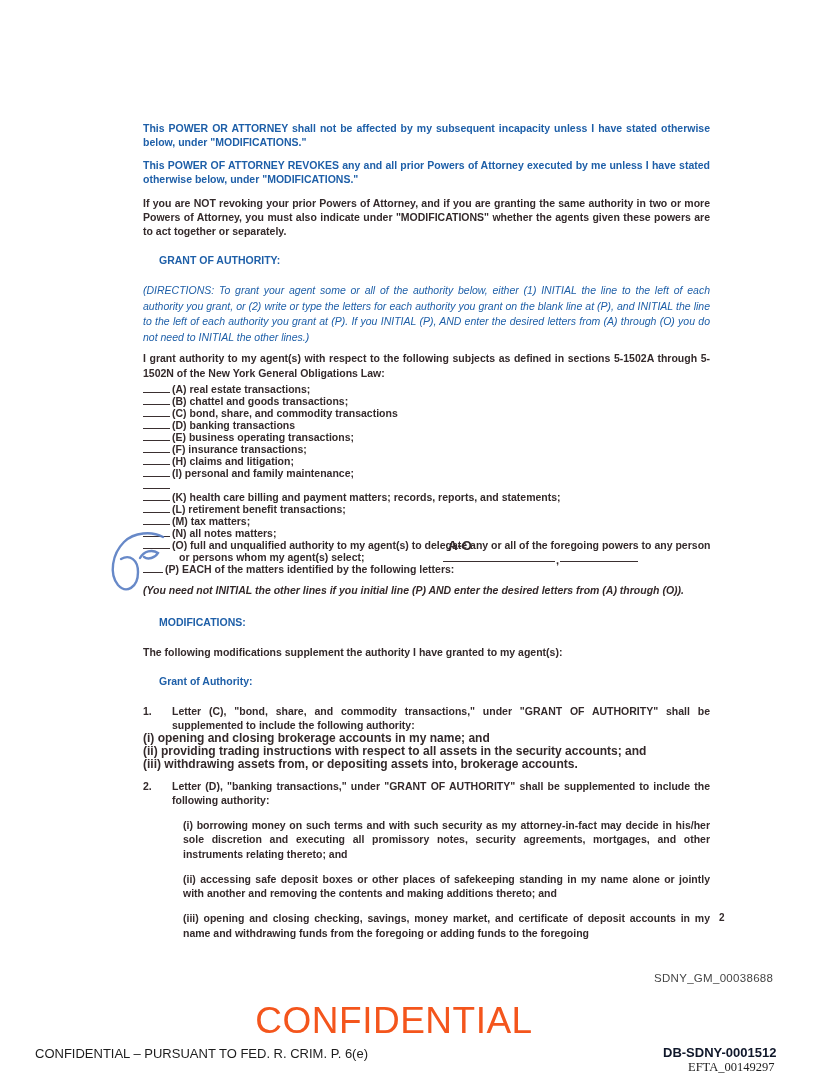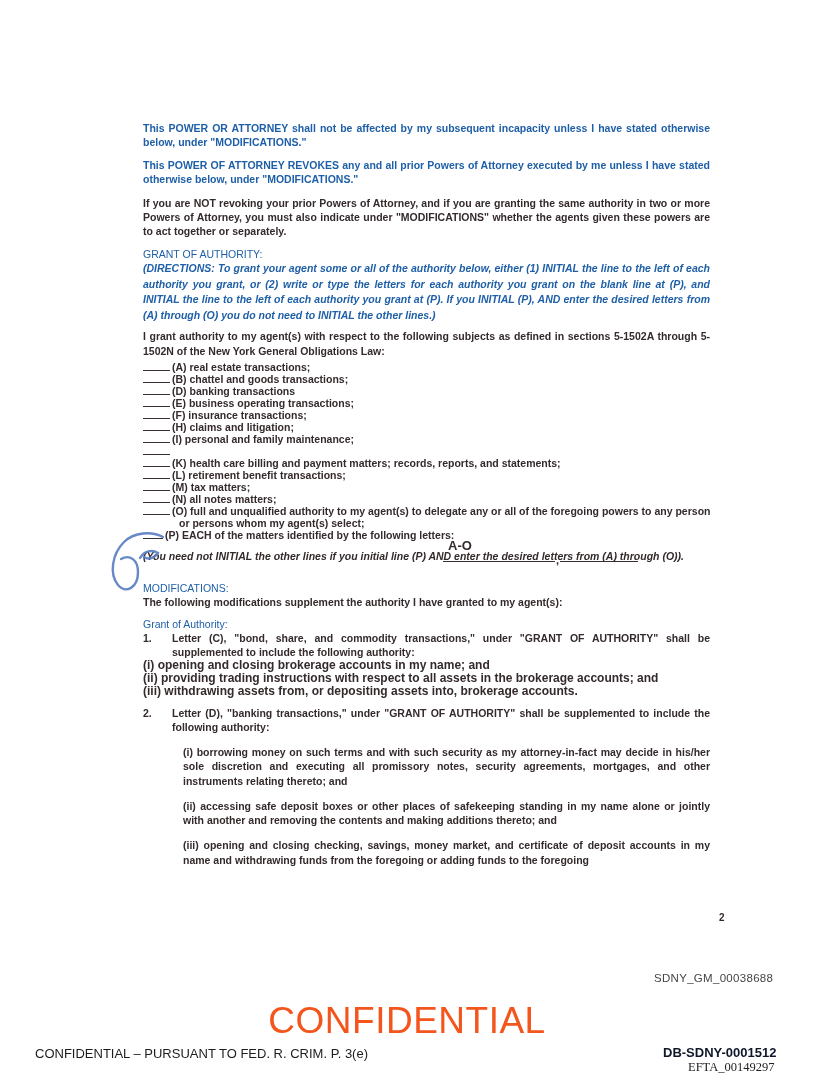--- a/index.html
+++ b/index.html
@@ -7,22 +7,22 @@
     position:relative;width:816px;height:1073px;background:#ffffff;overflow:hidden;
     font-family:"Liberation Sans","DejaVu Sans",sans-serif;
     color:#342a2b;
   }
   .content{position:absolute;left:143px;top:121px;width:567px;}
   .para{font-size:10.5px;line-height:14px;font-weight:600;text-align:justify;margin:0;}
   .blue{color:#1e5fa8;}
   .mb9{margin-bottom:9px;}.mb10{margin-bottom:10px;}.mb7{margin-bottom:7px;}
   .mb6{margin-bottom:6px;}.mb8{margin-bottom:8px;}
   .mb14{margin-bottom:14px;}.mb2{margin-bottom:2px;}
-  .heading{font-size:10.5px;line-height:13px;font-weight:400;color:#1e5fa8;margin:0;}
-  .directions{font-style:italic;line-height:15.5px;font-weight:700;color:#1e5fa8;}
+  .heading{font-size:10.5px;line-height:13px;font-weight:700;color:#1e5fa8;margin:16px;}
+  .directions{font-style:italic;line-height:15.5px;font-weight:400;color:#1e5fa8;}
   .intro{line-height:15px;}
   .auth-list{margin:0 0 0 0;}
   .auth-row{font-size:10.5px;line-height:12px;font-weight:600;white-space:nowrap;}
   .blank{display:inline-block;width:27px;border-bottom:1.4px solid #3a2f30;height:9px;margin-right:2px;}
   .blank-short{width:20px;}
   .o-line2{padding-left:36px;}
   .note{font-size:10.5px;line-height:13px;font-weight:600;font-style:italic;margin:0;}
   .num-item{display:flex;margin:0;}
   .num{width:29px;flex:none;font-size:10.5px;line-height:14px;font-weight:600;}
   .num-text{flex:1;font-size:10.5px;line-height:14px;font-weight:600;text-align:justify;}
@@ -30,21 +30,21 @@
   .subpara{margin-left:40px;font-size:10.5px;line-height:14.5px;font-weight:600;text-align:justify;}
   .answer-block{position:absolute;left:443px;top:539px;width:200px;}
   .answer-text{font-size:13px;font-weight:700;color:#342a2b;padding-left:5px;line-height:14px;}
   .answer-line{display:flex;align-items:flex-end;margin-top:5px;}
   .seg1{width:112px;border-bottom:1.6px solid #3a2f30;height:1px;}
   .seg2{width:78px;border-bottom:1.6px solid #3a2f30;height:1px;}
   .comma{font-size:11px;font-weight:700;line-height:4px;padding:0 1px;}
   .handwriting{position:absolute;left:106px;top:528px;}
   .page-num{position:absolute;left:719px;top:912px;font-size:10px;font-weight:700;color:#342a2b;}
   .bates-top{position:absolute;left:654px;top:972px;font-size:11.5px;font-weight:400;color:#454545;letter-spacing:0.3px;}
-  .confidential{position:absolute;left:13px;top:1001px;width:788px;text-align:center;
+  .confidential{position:absolute;left:0;top:1001px;width:788px;text-align:center;
     font-size:37px;font-weight:500;color:#f4551c;letter-spacing:0.5px;line-height:40px;}
   .footer-left{position:absolute;left:35px;top:1046px;font-size:13px;font-weight:400;color:#1d1d1d;}
   .footer-right{position:absolute;left:663px;top:1045px;font-size:13px;font-weight:600;color:#0f172a;}
   .footer-right2{position:absolute;left:688px;top:1060px;font-size:12.5px;font-weight:400;color:#1d1d1d;
     font-family:"Liberation Serif","DejaVu Serif",serif;}
 </style>
 </head>
 <body>
 
 <div class="page">
@@ -60,20 +60,21 @@
     <p class="para directions mb6">(DIRECTIONS: To grant your agent some or all of the authority below, either (1) INITIAL the line to the left of each authority you grant, or (2) write or type the letters for each authority you grant on the blank line at (P), and INITIAL the line to the left of each authority you grant at (P).  If you INITIAL (P), AND enter the desired letters from (A) through (O) you do not need to INITIAL the other lines.)</p>
 
     <p class="para intro mb2">I grant authority to my agent(s) with respect to the following subjects as defined in sections 5-1502A through 5-1502N of the New York General Obligations Law:</p>
 
     <div class="auth-list">
 
         <div class="auth-row"><span class="blank"></span><span>(A) real estate transactions;</span></div>
 
         <div class="auth-row"><span class="blank"></span><span>(B) chattel and goods transactions;</span></div>
 
+        <div class="auth-row"><span class="blank"></span><span>(C) bond, share, and commodity transactions</span></div>
 
         <div class="auth-row"><span class="blank"></span><span>(D) banking transactions</span></div>
 
         <div class="auth-row"><span class="blank"></span><span>(E) business operating transactions;</span></div>
 
         <div class="auth-row"><span class="blank"></span><span>(F) insurance transactions;</span></div>
 
 
         <div class="auth-row"><span class="blank"></span><span>(H) claims and litigation;</span></div>
 
@@ -99,21 +100,21 @@
     <p class="heading mb8" style="margin-top:19px;">MODIFICATIONS:</p>
     <p class="para mb9">The following modifications supplement the authority I have granted to my agent(s):</p>
     <p class="heading mb10">Grant of Authority:</p>
 
     <div class="num-item mb8">
       <span class="num">1.</span>
       <span class="num-text">Letter (C), "bond, share, and commodity transactions," under "GRANT OF AUTHORITY" shall be  supplemented to include the following authority:</span>
     </div>
     <div class="subitems mb8">
       <div>(i)  opening and closing brokerage accounts in my name; and</div>
-      <div>(ii) providing trading instructions with respect to all assets in the brokerage accounts; and</div>
+      <div>(ii) providing trading instructions with respect to all assets in the security accounts; and</div>
       <div>(iii) withdrawing assets from, or depositing assets into, brokerage accounts.</div>
     </div>
 
     <div class="num-item mb14">
       <span class="num">2.</span>
       <span class="num-text">Letter (D), "banking transactions," under "GRANT OF AUTHORITY" shall be supplemented to include the following authority:</span>
     </div>
     <p class="subpara mb9">(i) borrowing money on such terms and with such security as my attorney-in-fact may decide in his/her sole discretion and executing all promissory notes, security agreements, mortgages, and other instruments  relating thereto; and</p>
     <p class="subpara">(ii) accessing safe deposit boxes or other places of safekeeping standing in my name alone or jointly with another and removing the contents and making additions thereto; and</p>
     <p class="subpara">(iii) opening and closing checking, savings, money market, and certificate of deposit accounts in my name  and withdrawing funds from the foregoing or adding funds to the foregoing</p>
@@ -137,17 +138,17 @@
       </g>
     </svg>
   </div>
 
   <div class="page-num">2</div>
 
   <div class="bates-top">SDNY_GM_00038688</div>
 
   <div class="confidential">CONFIDENTIAL</div>
 
-  <div class="footer-left">CONFIDENTIAL – PURSUANT TO FED. R. CRIM. P. 3(e)</div>
+  <div class="footer-left">CONFIDENTIAL – PURSUANT TO FED. R. CRIM. P. 6(e)</div>
   <div class="footer-right">DB-SDNY-0001512</div>
   <div class="footer-right2">EFTA_00149297</div>
 
 </div>
 
 </body></html>

